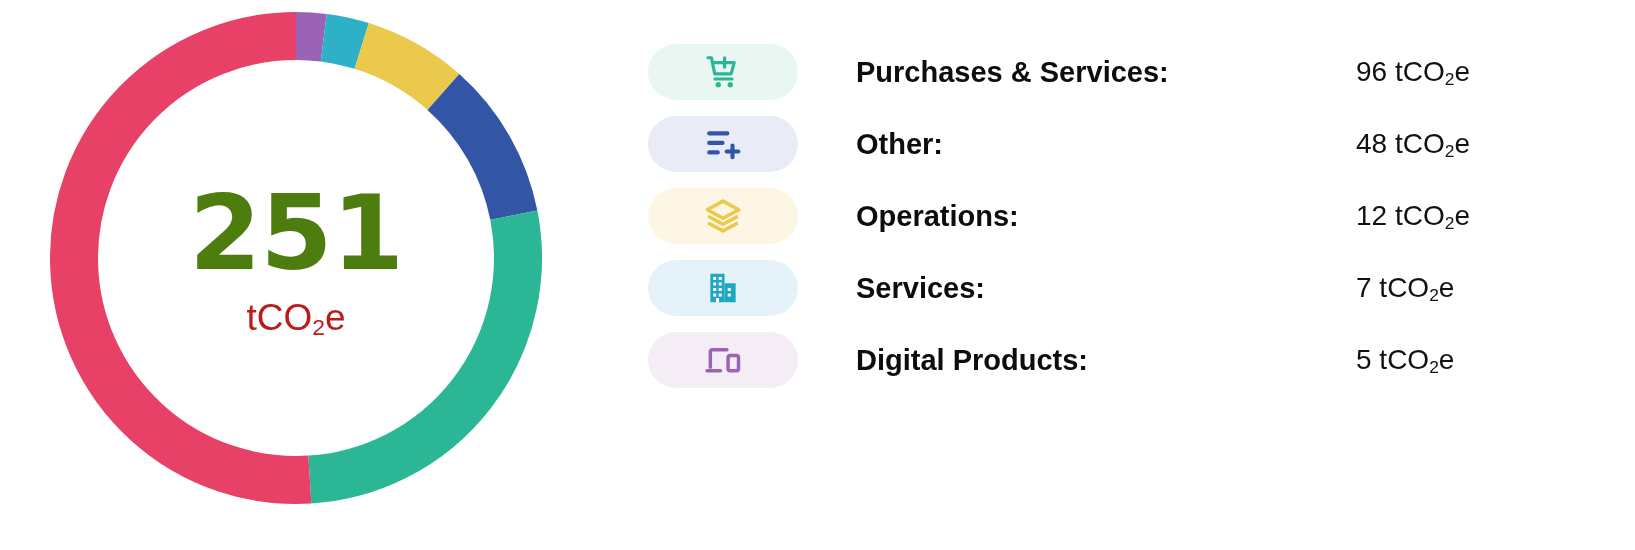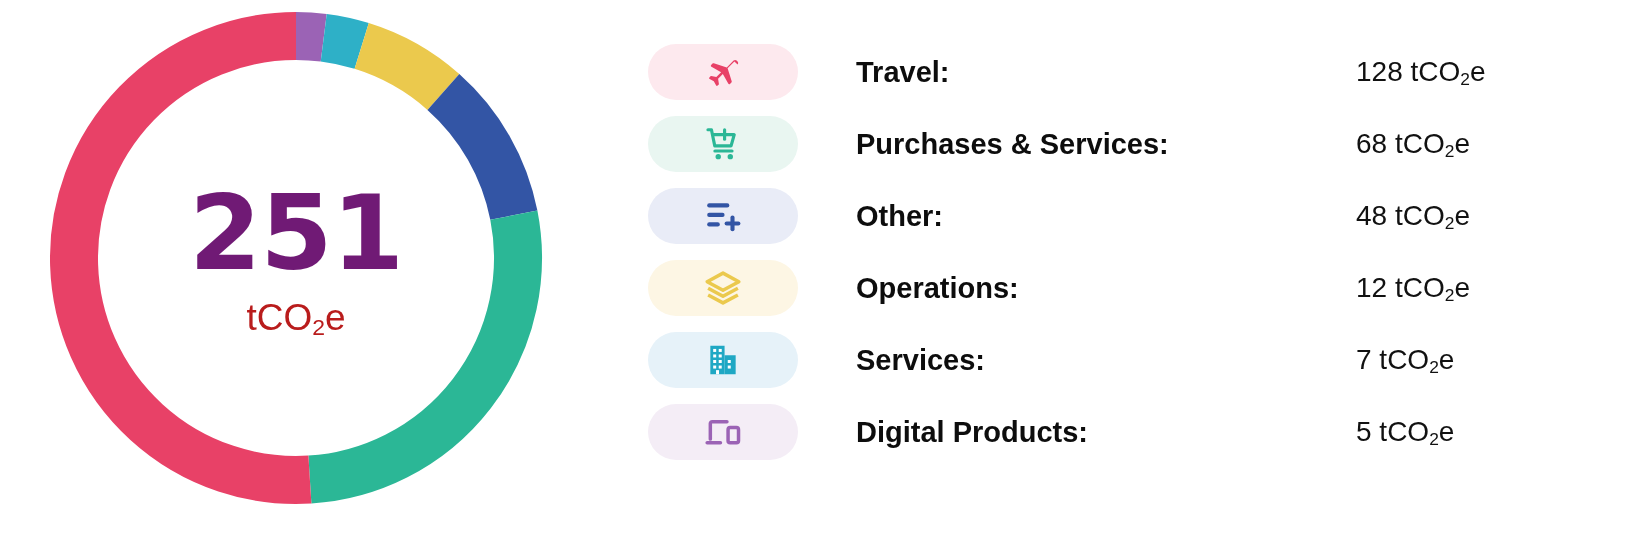--- a/index.html
+++ b/index.html
@@ -44,21 +44,21 @@
     align-items: center;
     justify-content: center;
     pointer-events: none;
   }
   .donut-total {
     font-family: "DejaVu Sans", sans-serif;
     font-size: 104px;
     font-weight: 700;
     line-height: 1;
     letter-spacing: -1px;
-    color: #701a75;
+    color: #4d7c0f;
     margin-bottom: 14px;
   }
   .donut-unit {
     font-size: 37px;
     font-weight: 400;
     line-height: 1;
     color: #b91c1c;
   }
   .donut-unit sub {
     font-size: 0.62em;
@@ -140,42 +140,33 @@
         </g>
     </svg>
     <div class="donut-center">
       <div class="donut-total">251</div>
       <div class="donut-unit"><span>tCO</span><sub>2</sub><span>e</span></div>
     </div>
   </div>
 
   <div class="legend">
 
-    <div class="legend-row">
-      <div class="icon-pill" style="background: rgb(253, 233, 238);">
-        <svg viewBox="0 0 24 24" style="color: rgb(232, 65, 103); fill: rgb(232, 65, 103);">
-          <path d="M21.2 7.3c.5-.5.5-1.4 0-1.9l-.6-.6c-.5-.5-1.4-.5-1.9 0l-4.3 4.3-8.2-2.6c-.3-.1-.6 0-.8.2l-.9.9c-.3.3-.2.9.2 1.1l6.1 3.4-3 3-3.2-.5c-.2 0-.5.1-.6.2l-.6.6c-.3.3-.2.8.2 1l2.6 1.4 1.4 2.6c.2.4.7.5 1 .2l.6-.6c.2-.2.3-.4.2-.6l-.5-3.2 3-3 3.4 6.1c.2.4.8.5 1.1.2l.9-.9c.2-.2.3-.5.2-.8l-2.6-8.2 4.3-4.3z"></path>
-        </svg>
-      </div>
-      <div class="legend-label">Travel:</div>
-      <div class="legend-value"><span>128</span><span> tCO</span><sub>2</sub><span>e</span></div>
-    </div>
 
     <div class="legend-row">
       <div class="icon-pill" style="background: rgb(233, 246, 241);">
         <svg viewBox="0 0 24 24" style="color: rgb(43, 183, 150); fill: rgb(43, 183, 150);">
           <path fill="none" stroke="currentColor" stroke-width="2" stroke-linecap="round" stroke-linejoin="round" d="M2.5 3h2.2l2.1 10.2h10.3l2-7.1H6"></path>
           <path fill="none" stroke="currentColor" stroke-width="2" stroke-linecap="round" d="M6.9 16.4h10.8"></path>
           <circle cx="9" cy="20" r="1.7"></circle>
           <circle cx="16.6" cy="20" r="1.7"></circle>
           <path fill="none" stroke="currentColor" stroke-width="2" stroke-linecap="round" d="M13 3v6"></path>
         </svg>
       </div>
       <div class="legend-label">Purchases &amp; Services:</div>
-      <div class="legend-value"><span>68</span><span> tCO</span><sub>2</sub><span>e</span></div>
+      <div class="legend-value"><span>96</span><span> tCO</span><sub>2</sub><span>e</span></div>
     </div>
 
     <div class="legend-row">
       <div class="icon-pill" style="background: rgb(233, 236, 247);">
         <svg viewBox="0 0 24 24" style="color: rgb(51, 85, 165); fill: rgb(51, 85, 165);">
           <rect x="2" y="4" width="14" height="2.6" rx="1.3"></rect>
           <rect x="2" y="10" width="11" height="2.6" rx="1.3"></rect>
           <rect x="2" y="16" width="8" height="2.6" rx="1.3"></rect>
           <rect x="13" y="15.4" width="10" height="2.6" rx="1.3"></rect>
           <rect x="16.7" y="11.7" width="2.6" height="10" rx="1.3"></rect>

